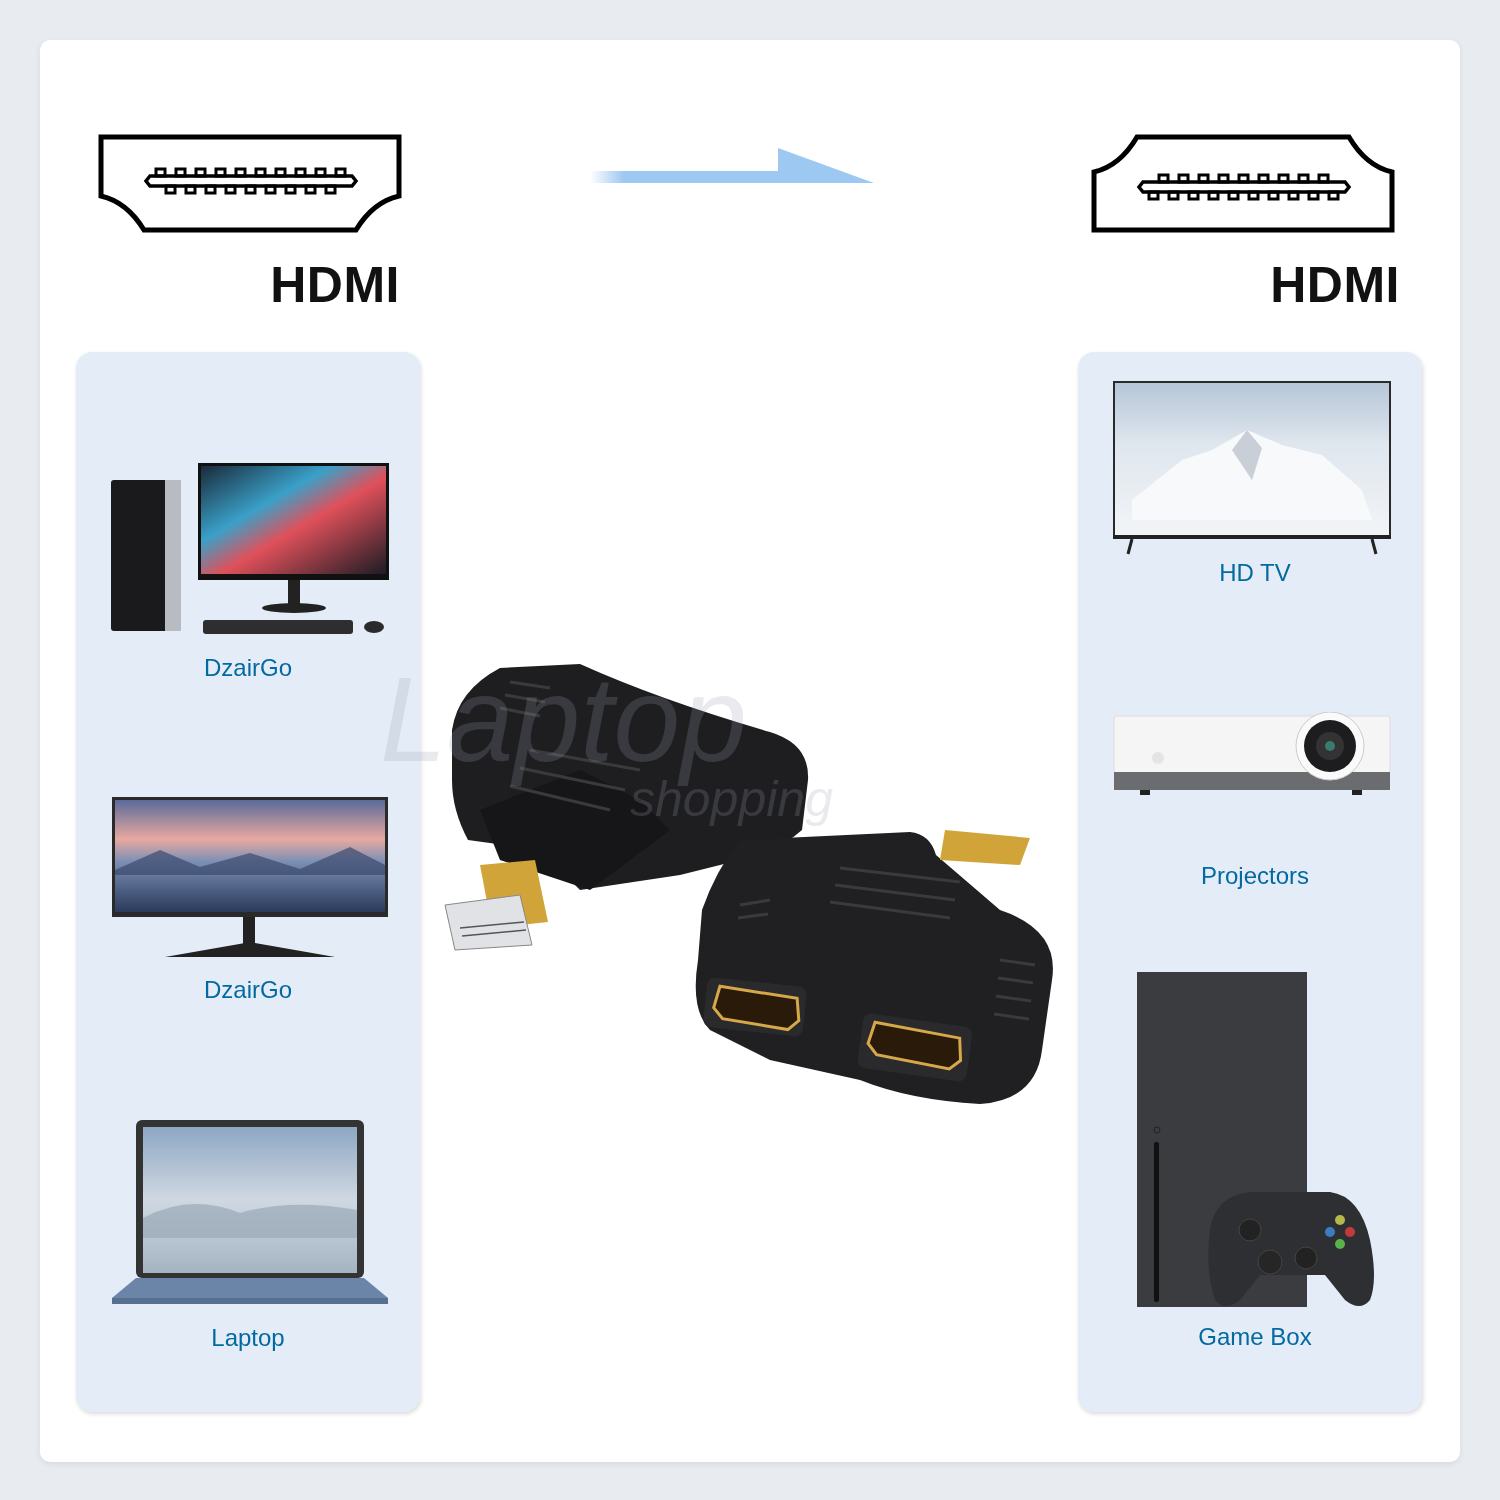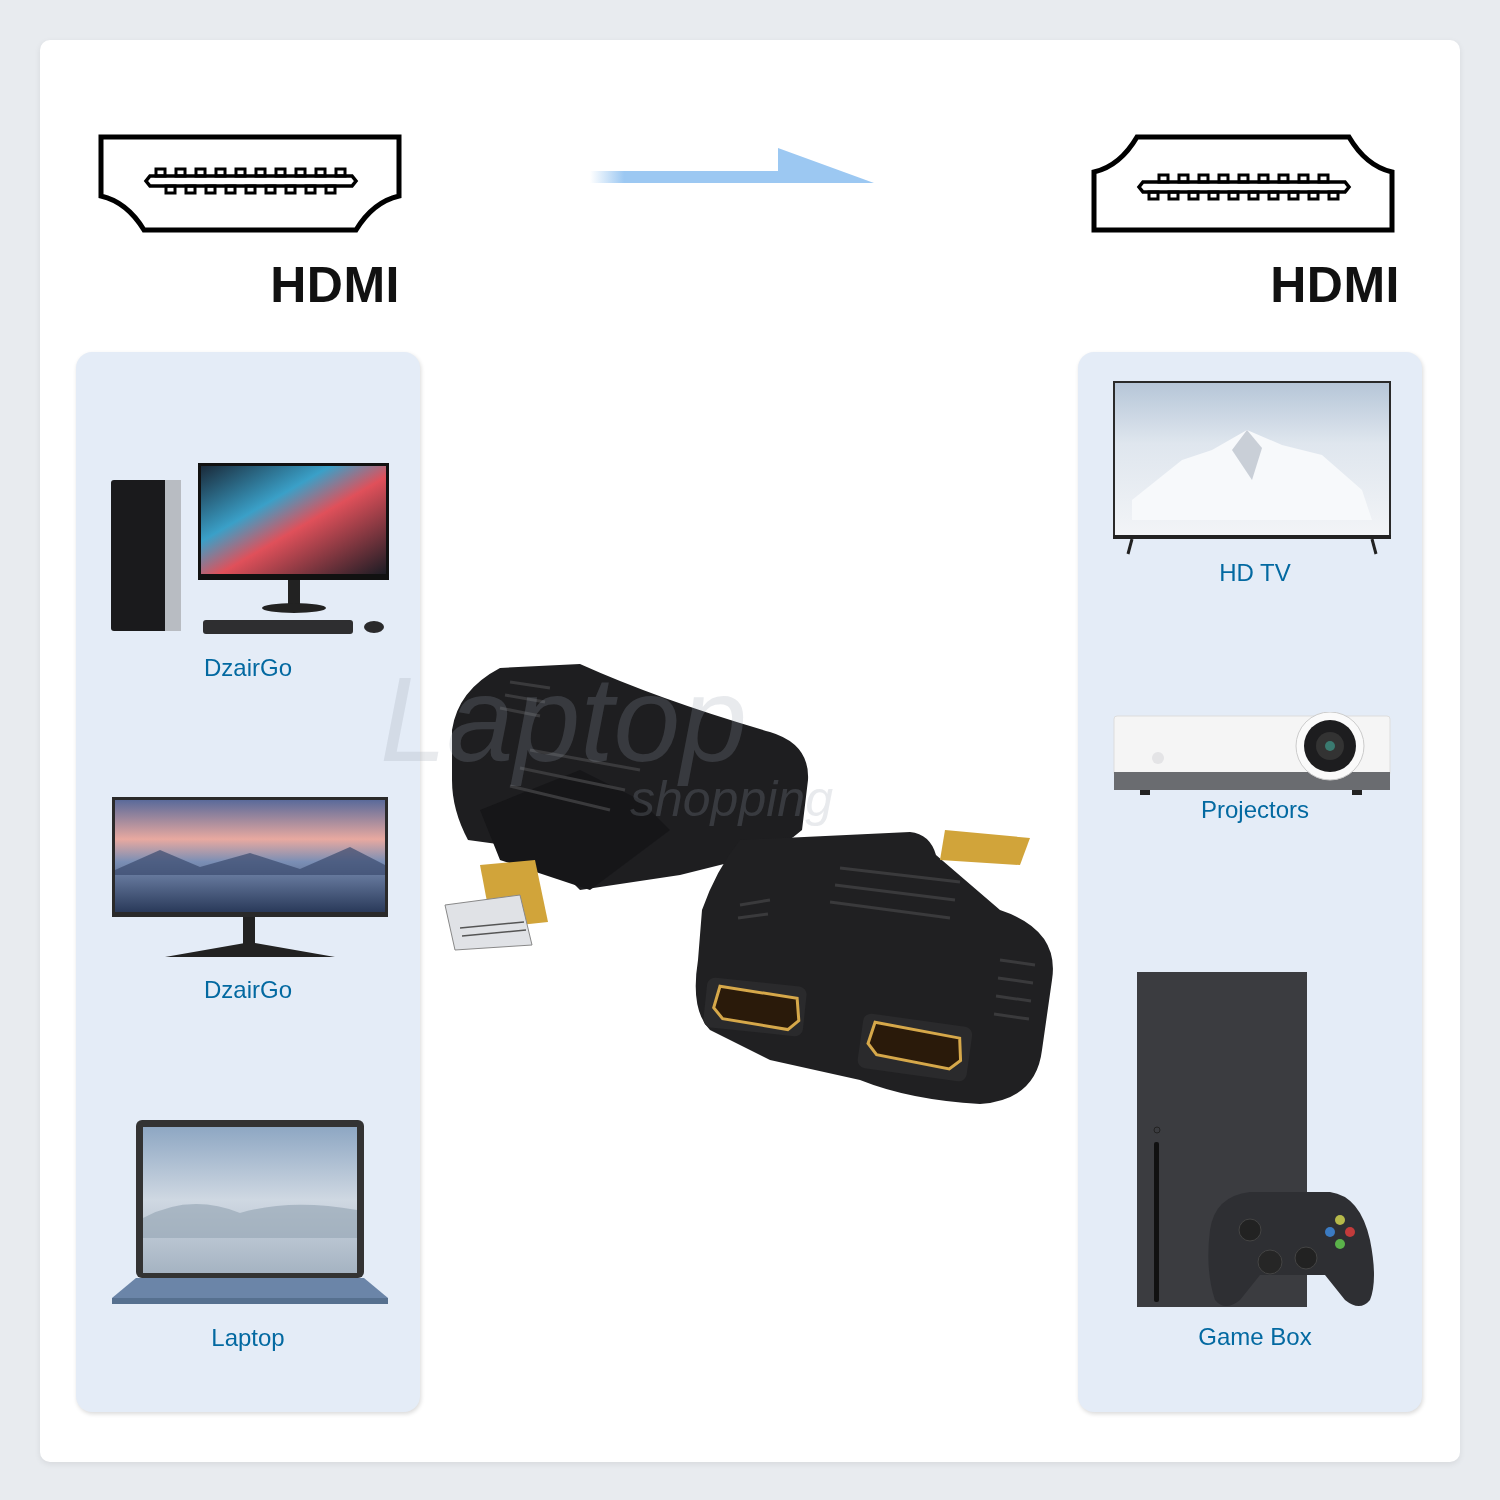--- a/index.html
+++ b/index.html
@@ -181,21 +181,21 @@
   <rect x="2" y="4" width="276" height="60" rx="3" fill="#f5f5f5" stroke="#ddd"></rect>
   <rect x="2" y="60" width="276" height="18" fill="#6a6c70"></rect>
   <circle cx="46" cy="46" r="6" fill="#e4e4e6"></circle>
   <circle cx="218" cy="34" r="34" fill="#fafafa" stroke="#ccc"></circle>
   <circle cx="218" cy="34" r="26" fill="#1d1d1f"></circle>
   <circle cx="218" cy="34" r="14" fill="#333"></circle>
   <circle cx="218" cy="34" r="5" fill="#3a7a70"></circle>
   <rect x="28" y="78" width="10" height="5" fill="#222"></rect>
   <rect x="240" y="78" width="10" height="5" fill="#222"></rect>
 </svg>
-<div class="dev-label" style="left:1085px;top:796px">Projectors</div>
+<div class="dev-label" style="left:1085px;top:862px">Projectors</div>
 
 <svg class="abs" style="left:1130px;top:970px" width="250" height="345" viewBox="0 0 250 345">
   <rect x="7" y="2" width="170" height="335" fill="#3b3c40"></rect>
   <circle cx="27" cy="160" r="3" fill="none" stroke="#222"></circle>
   <rect x="24" y="172" width="5" height="160" rx="2" fill="#111"></rect>
   <path d="M80 260 Q85 226 120 222 L200 222 Q230 226 240 270 Q248 310 240 330 Q230 342 215 330 L195 305 L130 305 L110 330 Q95 342 85 330 Q75 300 80 260 Z" fill="#2e2f33"></path>
   <circle cx="120" cy="260" r="11" fill="#222" stroke="#444"></circle>
   <circle cx="176" cy="288" r="11" fill="#222" stroke="#444"></circle>
   <circle cx="140" cy="292" r="12" fill="#262626" stroke="#444"></circle>
   <circle cx="210" cy="250" r="5" fill="#b6b94a"></circle>

